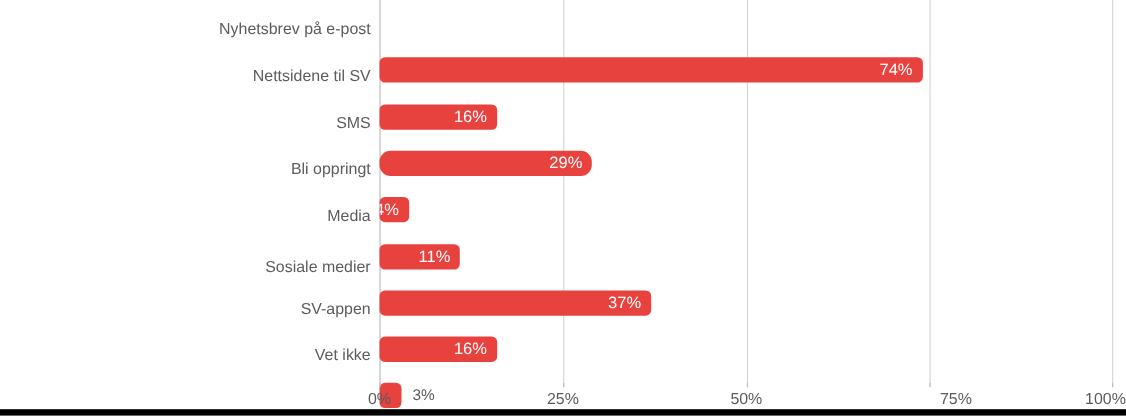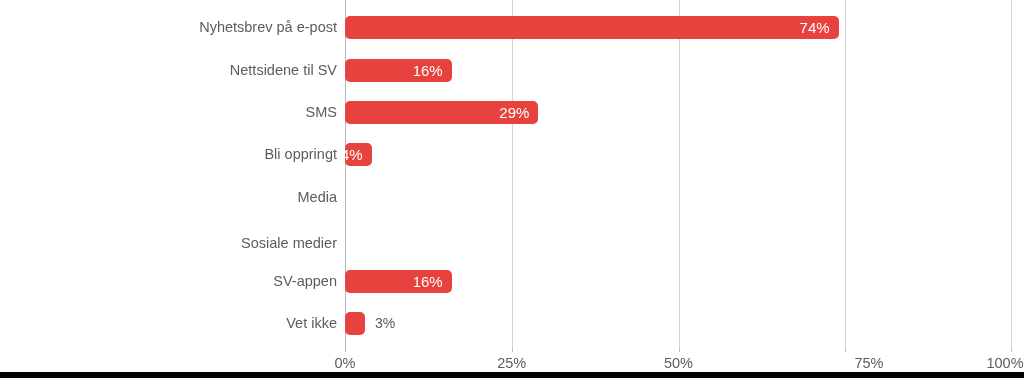--- a/index.html
+++ b/index.html
@@ -44,20 +44,21 @@
     background: #d4d4d4;
   }
   .gridline.axis-zero {
     background: #b8b8b8;
   }
 
   
   .bars {
     position: absolute;
     inset: 0;
+    margin-top: 36px;
   }
   .bar-row {
     position: absolute;
     left: 0;
     right: 0;
     height: 23px;
   }
   .bar {
     position: absolute;
     left: 0;
@@ -174,32 +175,42 @@
         </div>
       </div>
 
       <div class="bar-row" style="top:59px;">
         <div class="bar" style="width:106.7px;">
           <span class="bar-value-inside">16%</span>
         </div>
       </div>
 
       <div class="bar-row" style="top:101px;">
-        <div class="bar" style="width:193.4px;">
+        <div class="bar" style="width:193.4px;border-radius:10px;">
           <span class="bar-value-inside">29%</span>
         </div>
       </div>
 
       <div class="bar-row" style="top:143px;">
         <div class="bar" style="width:26.7px;">
           <span class="bar-value-inside">4%</span>
         </div>
       </div>
 
-
+      <div class="bar-row" style="top:186px;">
+        <div class="bar" style="width:73.4px;">
+          <span class="bar-value-inside">11%</span>
+        </div>
+      </div>
+
+      <div class="bar-row" style="top:228px;">
+        <div class="bar" style="width:246.8px;">
+          <span class="bar-value-inside">37%</span>
+        </div>
+      </div>
 
       <div class="bar-row" style="top:270px;">
         <div class="bar" style="width:106.7px;">
           <span class="bar-value-inside">16%</span>
         </div>
       </div>
 
       <div class="bar-row" style="top:312px;">
         <div class="bar" style="width:20px;"></div>
         <span class="bar-value-outside" style="left:30px;">3%</span>

